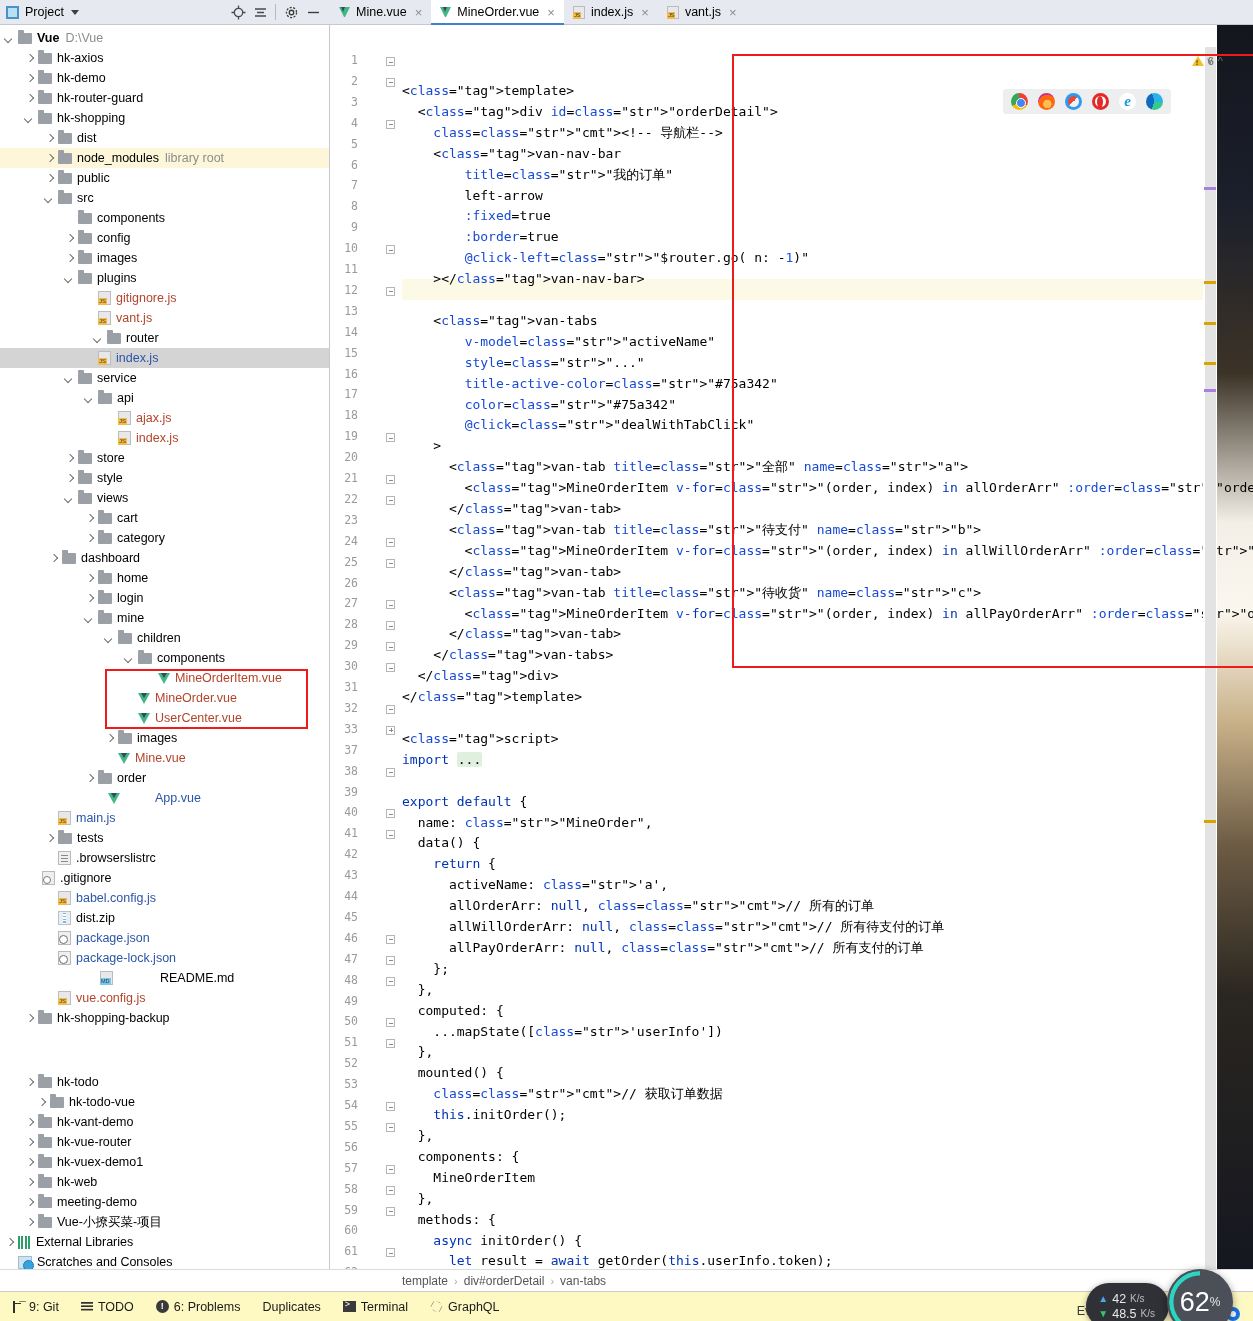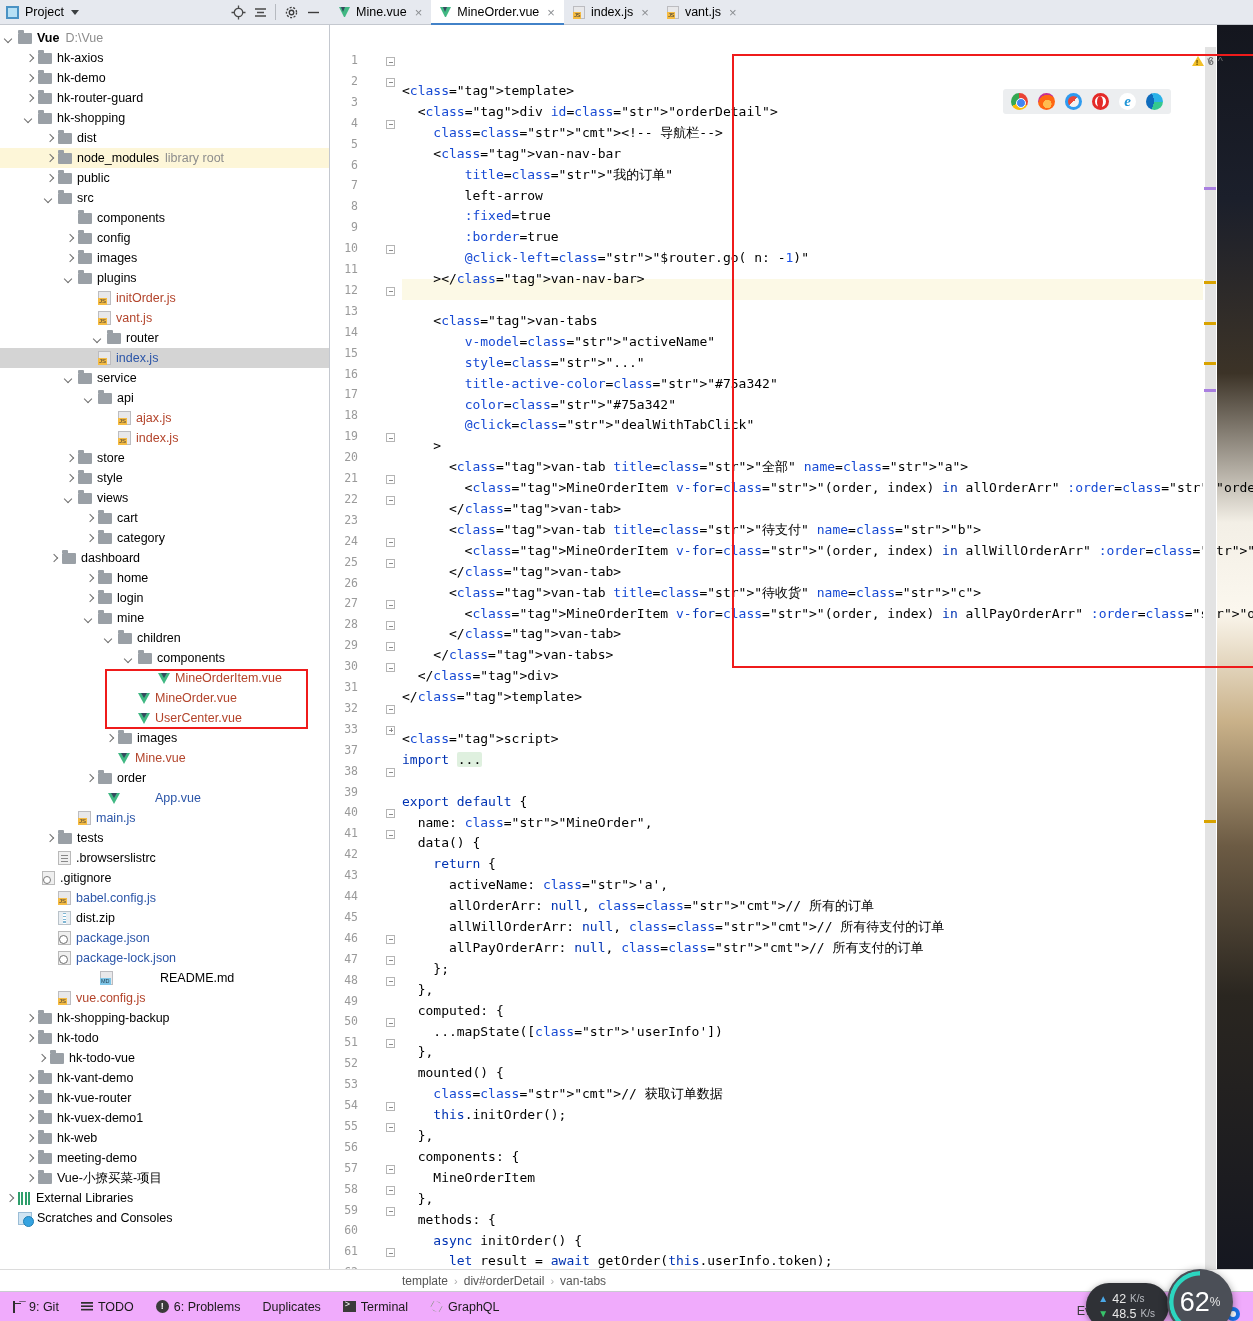--- a/index.html
+++ b/index.html
@@ -313,21 +313,21 @@
     background: #fff;
     border-top: 1px solid #dcdcdc;
     font-size: 12px; color: #555;
     gap: 6px;
   }
   .bc-sep { color: #aaa; font-size: 11px; }
 
   
   .statusbar {
     height: 30px; flex: 0 0 30px;
-    background: #f0abfc;
+    background: #fef9c3;
     border-top: 1px solid #c9cbd0;
     display: flex; align-items: center;
     gap: 22px; padding: 0 12px;
     font-size: 12.5px; color: #1a1a1a;
     position: relative;
   }
   .sb-item { display: flex; align-items: center; gap: 5px; }
   .ico-git {
     width: 12px; height: 12px; position: relative;
   }
@@ -509,21 +509,21 @@
           <span class="t-name">images</span>
         </div>
         <div class="row" style="padding-left: 64px;">
           <span class="arrow down"></span>
           <span class="folder"></span>
           <span class="t-name">plugins</span>
         </div>
         <div class="row" style="padding-left: 84px;">
           <span class="arrow"></span>
           <span class="fileico fi-js"></span>
-          <span class="t-name red">initOrder.js</span>
+          <span class="t-name red">gitignore.js</span>
         </div>
         <div class="row" style="padding-left: 84px;">
           <span class="arrow"></span>
           <span class="fileico fi-js"></span>
           <span class="t-name red">vant.js</span>
         </div>
         <div class="row" style="padding-left: 93px;">
           <span class="arrow down"></span>
           <span class="folder"></span>
           <span class="t-name">router</span>
@@ -636,21 +636,21 @@
         <div class="row" style="padding-left: 84px;">
           <span class="arrow right"></span>
           <span class="folder"></span>
           <span class="t-name">order</span>
         </div>
         <div class="row" style="padding-left: 64px; gap: 30px;">
           <span class="arrow"></span>
           <span class="fi-vue"></span>
           <span class="t-name blue">App.vue</span>
         </div>
-        <div class="row" style="padding-left: 64px;">
+        <div class="row" style="padding-left: 44px;">
           <span class="arrow"></span>
           <span class="fileico fi-js"></span>
           <span class="t-name blue">main.js</span>
         </div>
         <div class="row" style="padding-left: 44px;">
           <span class="arrow right"></span>
           <span class="folder"></span>
           <span class="t-name">tests</span>
         </div>
         <div class="row" style="padding-left: 44px;">
@@ -691,21 +691,21 @@
         <div class="row" style="padding-left: 44px;">
           <span class="arrow"></span>
           <span class="fileico fi-js"></span>
           <span class="t-name red">vue.config.js</span>
         </div>
         <div class="row" style="padding-left: 24px;">
           <span class="arrow right"></span>
           <span class="folder"></span>
           <span class="t-name">hk-shopping-backup</span>
         </div>
-        <div class="row" style="padding-left: 24px;">
+        <div class="row" style="padding-left: 24px; margin-top: 44px;">
           <span class="arrow right"></span>
           <span class="folder"></span>
           <span class="t-name">hk-todo</span>
         </div>
         <div class="row" style="padding-left: 36px;">
           <span class="arrow right"></span>
           <span class="folder"></span>
           <span class="t-name">hk-todo-vue</span>
         </div>
         <div class="row" style="padding-left: 24px;">

